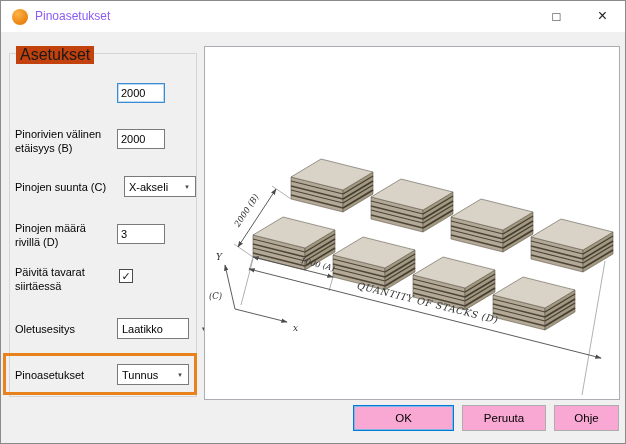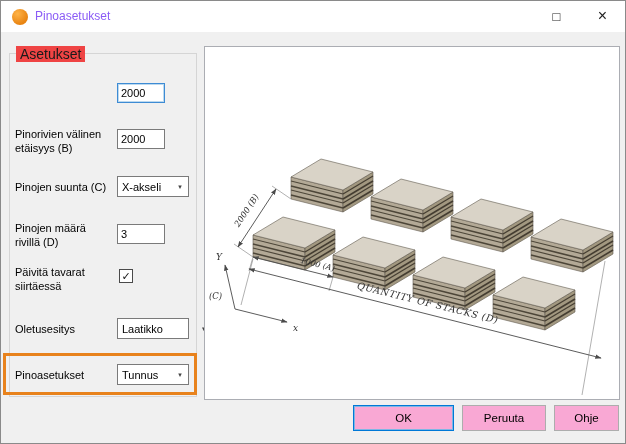--- a/index.html
+++ b/index.html
@@ -36,22 +36,22 @@
   .win-btn.maximize { right:46px; }
   .win-btn.close { right:0; font-size:16px; }
 
   
   .groupbox {
     position:absolute; left:8px; top:52px; width:188px; height:344px;
     border:1px solid #d5d5d5;
   }
   .groupbox-legend {
     position:absolute; left:6px; top:-8px;
-    background:#ef4444; padding:0 4px;
-    font-size:14px; color:#1a1a1a;
+    background:#c2410c; padding:0 4px;
+    font-size:16px; color:#1a1a1a;
   }
 
   .field-label {
     position:absolute; left:14px;
     font-size:11px; color:#000; line-height:1.3;
     max-width:99px;
   }
   .nowrap { white-space:nowrap; max-width:none; }
 
   .textbox {
@@ -122,21 +122,21 @@
   <div class="groupbox">
     <div class="groupbox-legend">Asetukset</div>
   </div>
 
   <input class="textbox focused" style="top: 82px;" value="2000">
 
   <div class="field-label" style="top:126px;">Pinorivien välinen etäisyys (B)</div>
   <input class="textbox" style="top: 128px;" value="2000">
 
   <div class="field-label nowrap" style="top:179px;">Pinojen suunta (C)</div>
-  <div class="combo" style="top:175px;">
+  <div class="combo" style="top:175px;margin-left:7px;">
     <span class="combo-text">X-akseli</span>
     <span class="combo-arrow">▾</span>
   </div>
 
   <div class="field-label" style="top:220px;">Pinojen määrä rivillä (D)</div>
   <input class="textbox" style="top: 223px;" value="3">
 
   <div class="field-label" style="top:264px;">Päivitä tavarat siirtäessä</div>
   <div class="checkbox" style="top:268px;">
     <span>✓</span>

